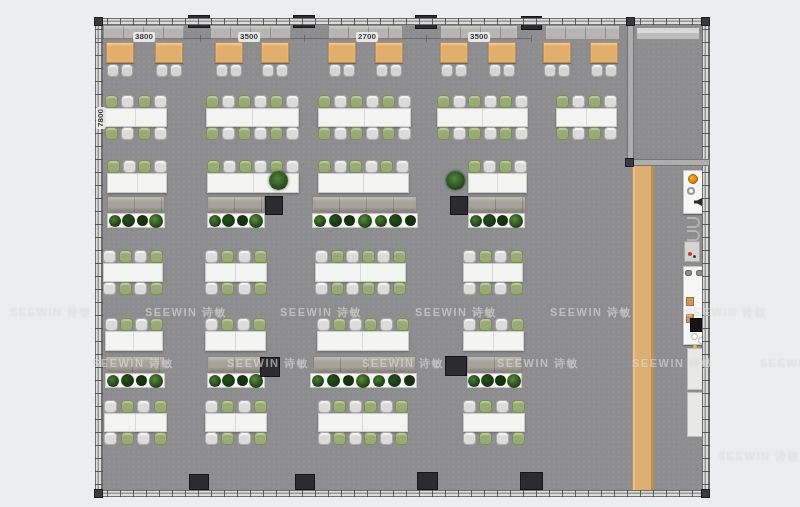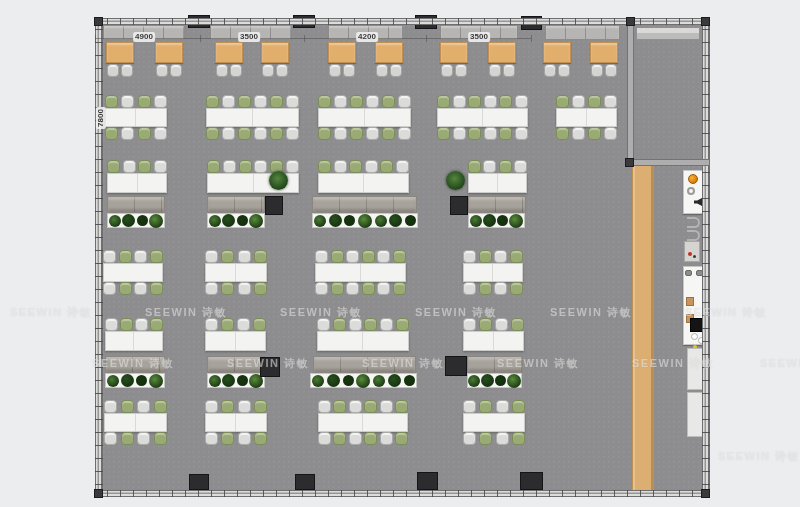--- a/index.html
+++ b/index.html
@@ -64,23 +64,23 @@
       <div class="abs corner" style="left: 701px; top: 489px; width: 9px; height: 9px; z-index: 12;"></div>
       <div class="abs corner" style="left: 701px; top: 17px; width: 9px; height: 9px; z-index: 12;"></div>
       <div class="abs corner" style="left: 626px; top: 17px; width: 9px; height: 9px; z-index: 12;"></div>
       <div class="abs corner" style="left: 625px; top: 158px; width: 9px; height: 9px; z-index: 12;"></div>
       <div class="abs dim-line" style="left: 95px; top: 38px; width: 436px; height: 1px; z-index: 20;"></div>
       <div class="abs dim-line" style="left: 95px; top: 35px; width: 1px; height: 7px; z-index: 20;"></div>
       <div class="abs dim-line" style="left: 200px; top: 35px; width: 1px; height: 7px; z-index: 20;"></div>
       <div class="abs dim-line" style="left: 304px; top: 35px; width: 1px; height: 7px; z-index: 20;"></div>
       <div class="abs dim-line" style="left: 426px; top: 35px; width: 1px; height: 7px; z-index: 20;"></div>
       <div class="abs dim-line" style="left: 531px; top: 35px; width: 1px; height: 7px; z-index: 20;"></div>
-      <div class="abs dim-label" style="left: 144px; top: 32px; width: auto; height: auto; z-index: 30; transform: translateX(-50%);">4900</div>
+      <div class="abs dim-label" style="left: 144px; top: 32px; width: auto; height: auto; z-index: 30; transform: translateX(-50%);">3800</div>
       <div class="abs dim-label" style="left: 249px; top: 32px; width: auto; height: auto; z-index: 30; transform: translateX(-50%);">3500</div>
-      <div class="abs dim-label" style="left: 367px; top: 32px; width: auto; height: auto; z-index: 30; transform: translateX(-50%);">4200</div>
+      <div class="abs dim-label" style="left: 367px; top: 32px; width: auto; height: auto; z-index: 30; transform: translateX(-50%);">2700</div>
       <div class="abs dim-label" style="left: 479px; top: 32px; width: auto; height: auto; z-index: 30; transform: translateX(-50%);">3500</div>
       <div class="abs bench" style="left: 103px; top: 25px; width: 82px; height: 15px; z-index: 5;"></div>
       <div class="abs bench" style="left: 210px; top: 25px; width: 82px; height: 15px; z-index: 5;"></div>
       <div class="abs bench" style="left: 328px; top: 25px; width: 75px; height: 15px; z-index: 5;"></div>
       <div class="abs bench" style="left: 440px; top: 25px; width: 78px; height: 15px; z-index: 5;"></div>
       <div class="abs bench" style="left: 545px; top: 25px; width: 75px; height: 15px; z-index: 5;"></div>
       <div class="abs booth-table" style="left: 106px; top: 42px; width: 28px; height: 21px; z-index: 5;"></div>
       <div class="abs chair gray" style="left: 107px; top: 64px; width: 12px; height: 13px; z-index: 5;"></div>
       <div class="abs chair gray" style="left: 121px; top: 64px; width: 12px; height: 13px; z-index: 5;"></div>
       <div class="abs booth-table" style="left: 155px; top: 42px; width: 28px; height: 21px; z-index: 5;"></div>

